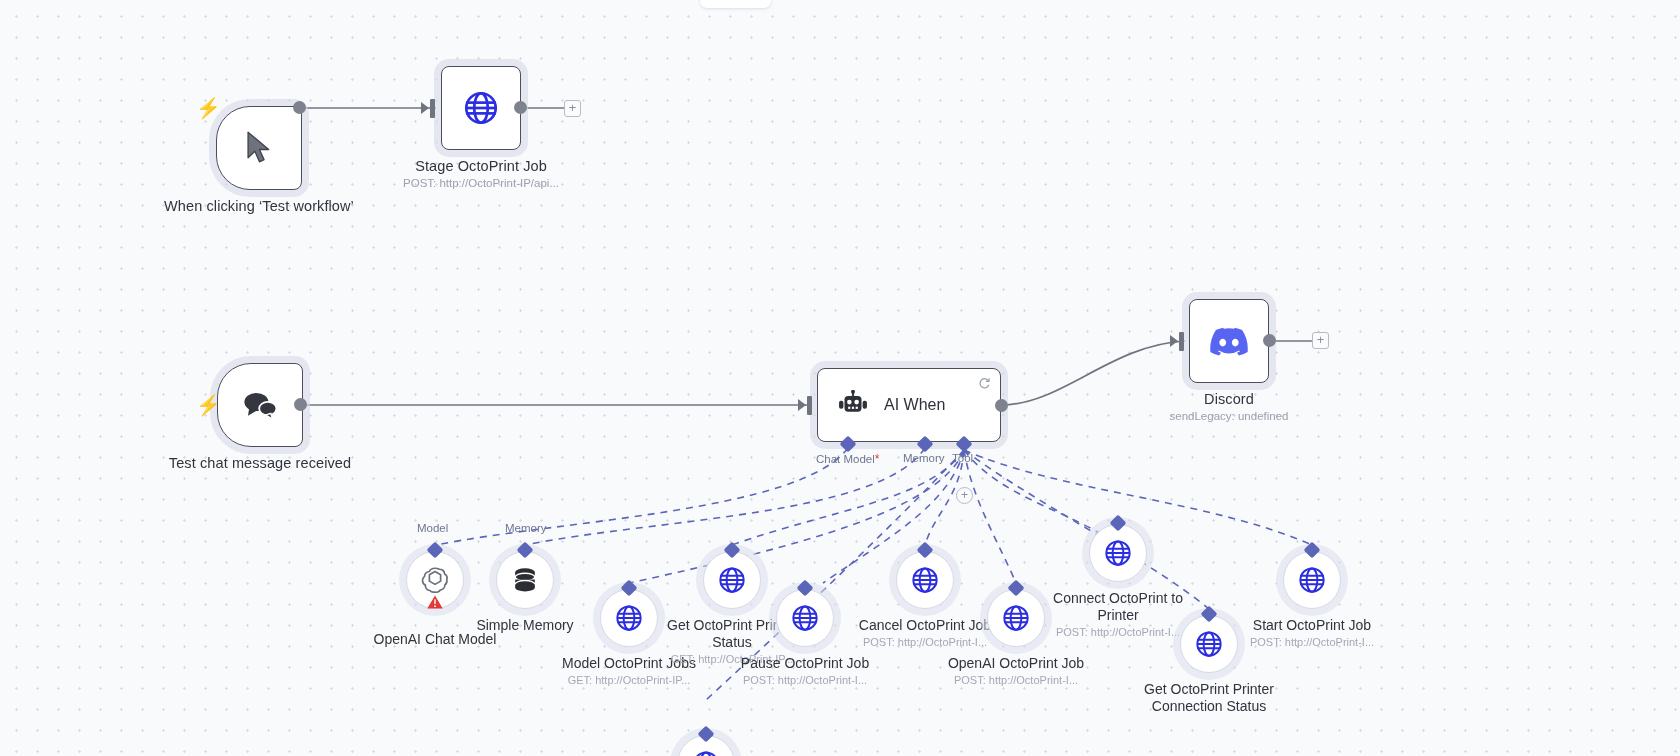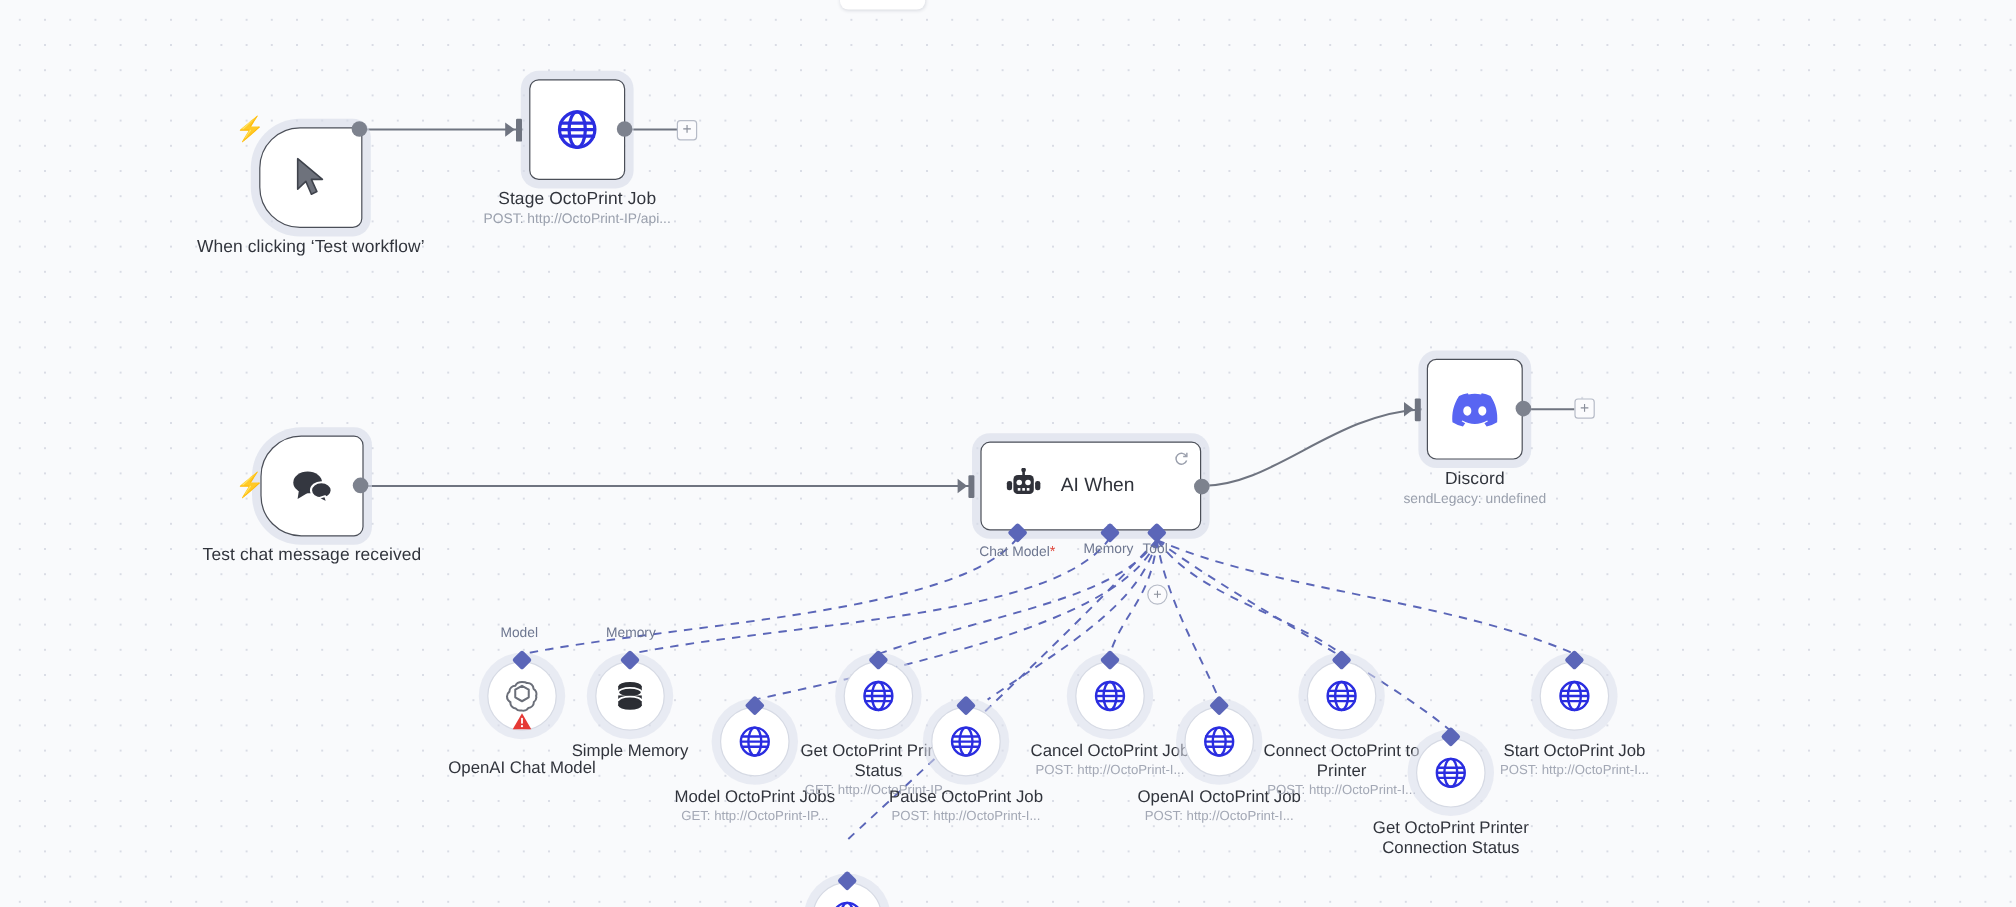--- a/index.html
+++ b/index.html
@@ -507,21 +507,21 @@
         </svg>
       </span>
     </div>
     <div class="diamond" style="left:23px; top:-7px;"></div>
     <div class="sub-caption" style="top:66px; width:150px; left:29px;">
       <div class="sub-title wrap">OpenAI OctoPrint Job</div>
       <div class="sub-sub">POST: http://OctoPrint-I...</div>
     </div>
   </div>
 
-  <div class="subnode" style="left:1089px; top:551px;">
+  <div class="subnode" style="left:1089px; top:524px;">
     <div class="sub-circle">
       <span class="node-icon">
         <svg width="30" height="30" viewBox="0 0 24 24" aria-hidden="true">
           <circle cx="12" cy="12" r="9.3" fill="none" stroke="#2a2de0" stroke-width="1.6"></circle>
           <ellipse cx="12" cy="12" rx="4.3" ry="9.3" fill="none" stroke="#2a2de0" stroke-width="1.6"></ellipse>
           <line x1="2.7" y1="8.6" x2="21.3" y2="8.6" stroke="#2a2de0" stroke-width="1.6"></line>
           <line x1="2.7" y1="15.4" x2="21.3" y2="15.4" stroke="#2a2de0" stroke-width="1.6"></line>
           <line x1="2.7" y1="12" x2="21.3" y2="12" stroke="#2a2de0" stroke-width="1.6"></line>
         </svg>
       </span>

